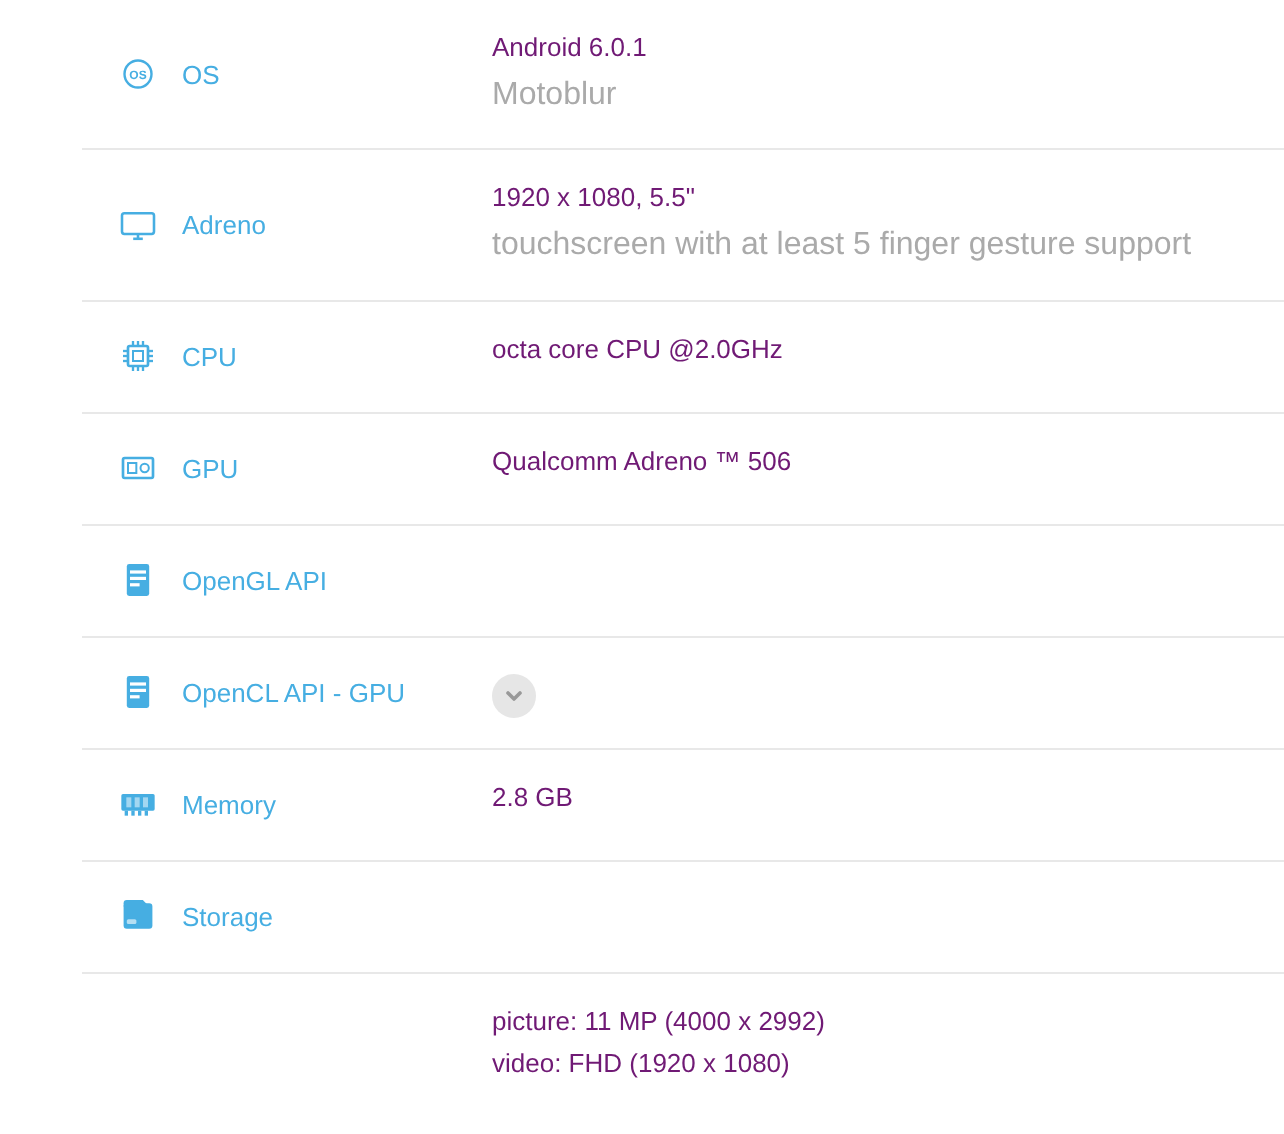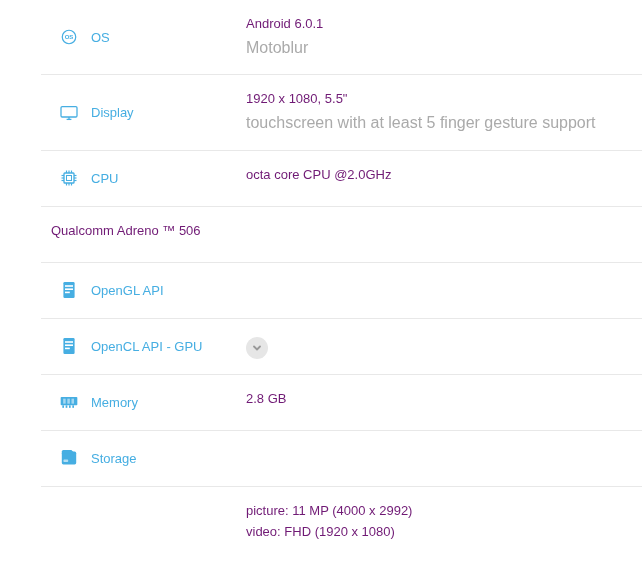--- a/index.html
+++ b/index.html
@@ -87,21 +87,21 @@
     </div>
     <div class="row">
       <div class="label-cell">
         <span class="icon">
           <svg width="20" height="16" viewBox="0 0 24 20">
             <rect x="2" y="2" width="20" height="13" rx="1.5" fill="none" stroke="#46aee2" stroke-width="1.6"></rect>
             <line x1="9" y1="18" x2="15" y2="18" stroke="#46aee2" stroke-width="1.6"></line>
             <line x1="12" y1="15" x2="12" y2="18" stroke="#46aee2" stroke-width="1.6"></line>
           </svg>
         </span>
-        <span class="label-text">Display</span>
+        <span class="label-text">Adreno</span>
       </div>
       <div class="value-cell">
         <div class="value-content">
           <div class="primary-line">1920 x 1080, 5.5"</div>
           <div class="secondary-line">touchscreen with at least 5 finger gesture support</div>
         </div>
       </div>
     </div>
     <div class="row">
       <div class="label-cell">
@@ -125,20 +125,30 @@
         </span>
         <span class="label-text">CPU</span>
       </div>
       <div class="value-cell">
         <div class="value-content">
           <div class="primary-line">octa core CPU @2.0GHz</div>
         </div>
       </div>
     </div>
     <div class="row">
+      <div class="label-cell">
+        <span class="icon">
+          <svg width="20" height="16" viewBox="0 0 24 18">
+            <rect x="3" y="3" width="18" height="12" rx="1" fill="none" stroke="#46aee2" stroke-width="1.6"></rect>
+            <rect x="6" y="6" width="5" height="6" fill="none" stroke="#46aee2" stroke-width="1.2"></rect>
+            <circle cx="16" cy="9" r="2.5" fill="none" stroke="#46aee2" stroke-width="1.2"></circle>
+          </svg>
+        </span>
+        <span class="label-text">GPU</span>
+      </div>
       <div class="value-cell">
         <div class="value-content">
           <div class="primary-line">Qualcomm Adreno ™ 506</div>
         </div>
       </div>
     </div>
     <div class="row">
       <div class="label-cell">
         <span class="icon">
           <svg width="16" height="20" viewBox="0 0 20 24">

